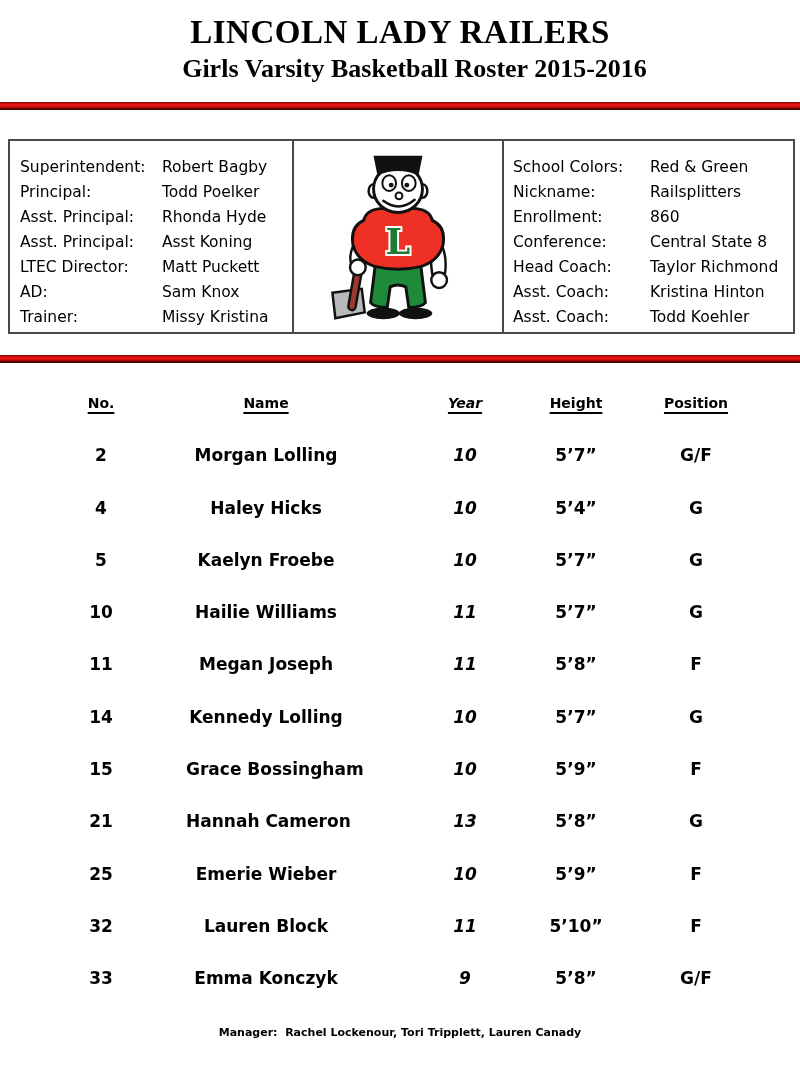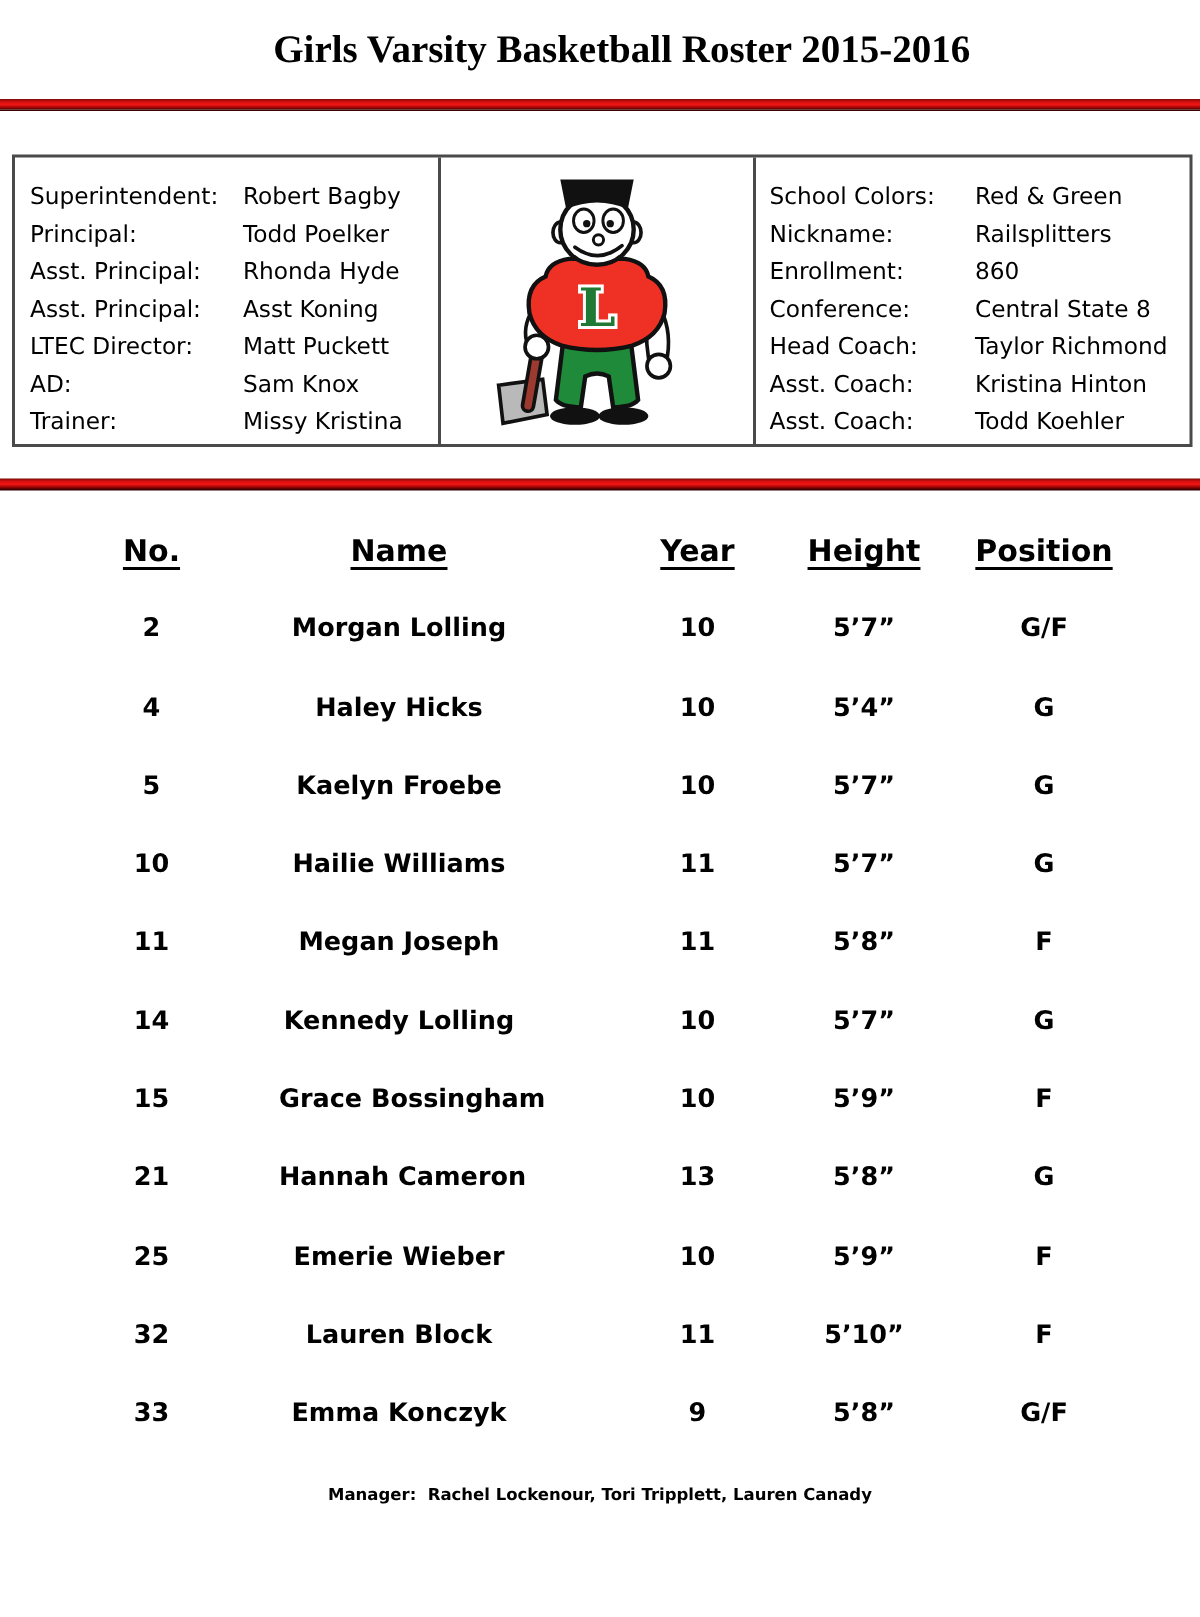--- a/index.html
+++ b/index.html
@@ -25,38 +25,39 @@
     display:flex;align-items:center;justify-content:center;}
   .cell-school{flex:1;padding:14px 0 0 9px;}
   .info-row{line-height:25px;font-size:15.5px;white-space:nowrap;}
   .info-label{display:inline-block;width:137px;vertical-align:top;}
   .cell-school .info-label{width:132px;}
   .info-value{display:inline-block;vertical-align:top;}
 
   
   .roster{position:relative;margin-top:28px;width:800px;}
   .r-head{position:relative;height:24px;}
-  .r-head .col{font-weight:bold;font-size:20px;text-decoration:underline;
+  .r-head .col{font-weight:bold;font-size:14px;text-decoration:underline;
     text-underline-offset:4px;text-decoration-thickness:2px;}
   .r-row{position:relative;height:52.3px;}
   .col{position:absolute;bottom:2px;text-align:center;line-height:20px;
     font-weight:bold;font-size:17px;white-space:nowrap;}
   .c1{left:26px;width:150px;}
   .c2{left:186px;width:160px;}
-  .c3{left:385px;width:160px;}
+  .c3{left:385px;width:160px;font-style:italic;}
   .c4{left:506px;width:140px;}
   .c5{left:616px;width:160px;}
 
   
   .manager{margin-top:36px;text-align:center;font-weight:bold;font-size:11px;white-space:pre;}
 </style>
 </head>
 <body>
 
 <div class="hdr">
+  <h1>LINCOLN LADY RAILERS</h1>
   <h2>Girls Varsity Basketball Roster 2015-2016</h2>
 </div>
 
 <div class="red-rule"></div>
 
 <div class="info-table">
 
   <div class="info-cell cell-staff">
 
       <div class="info-row">

